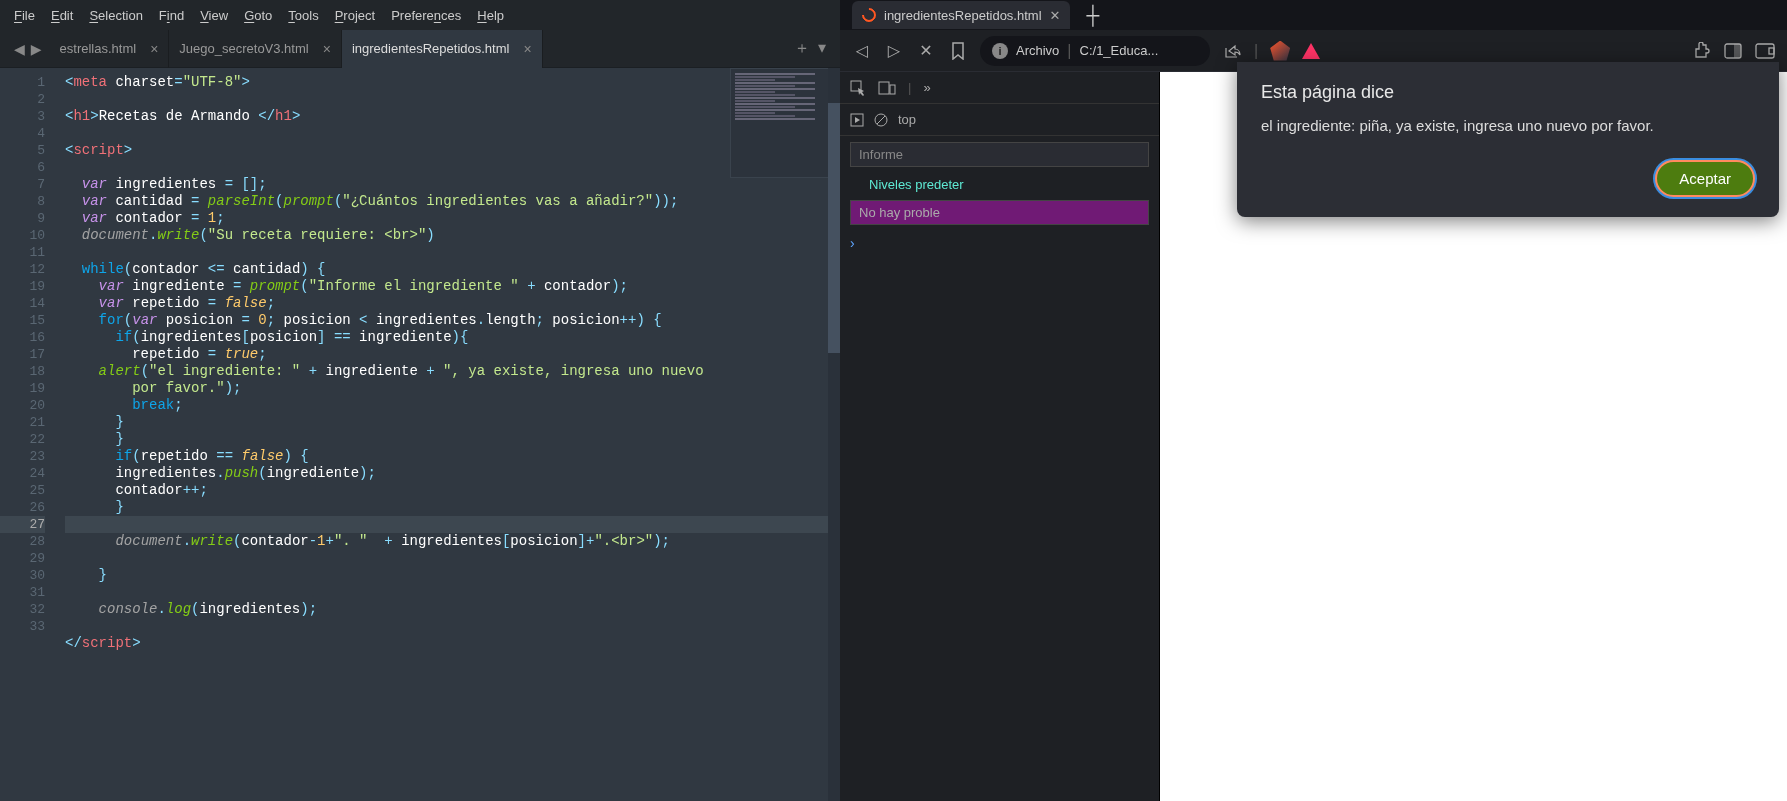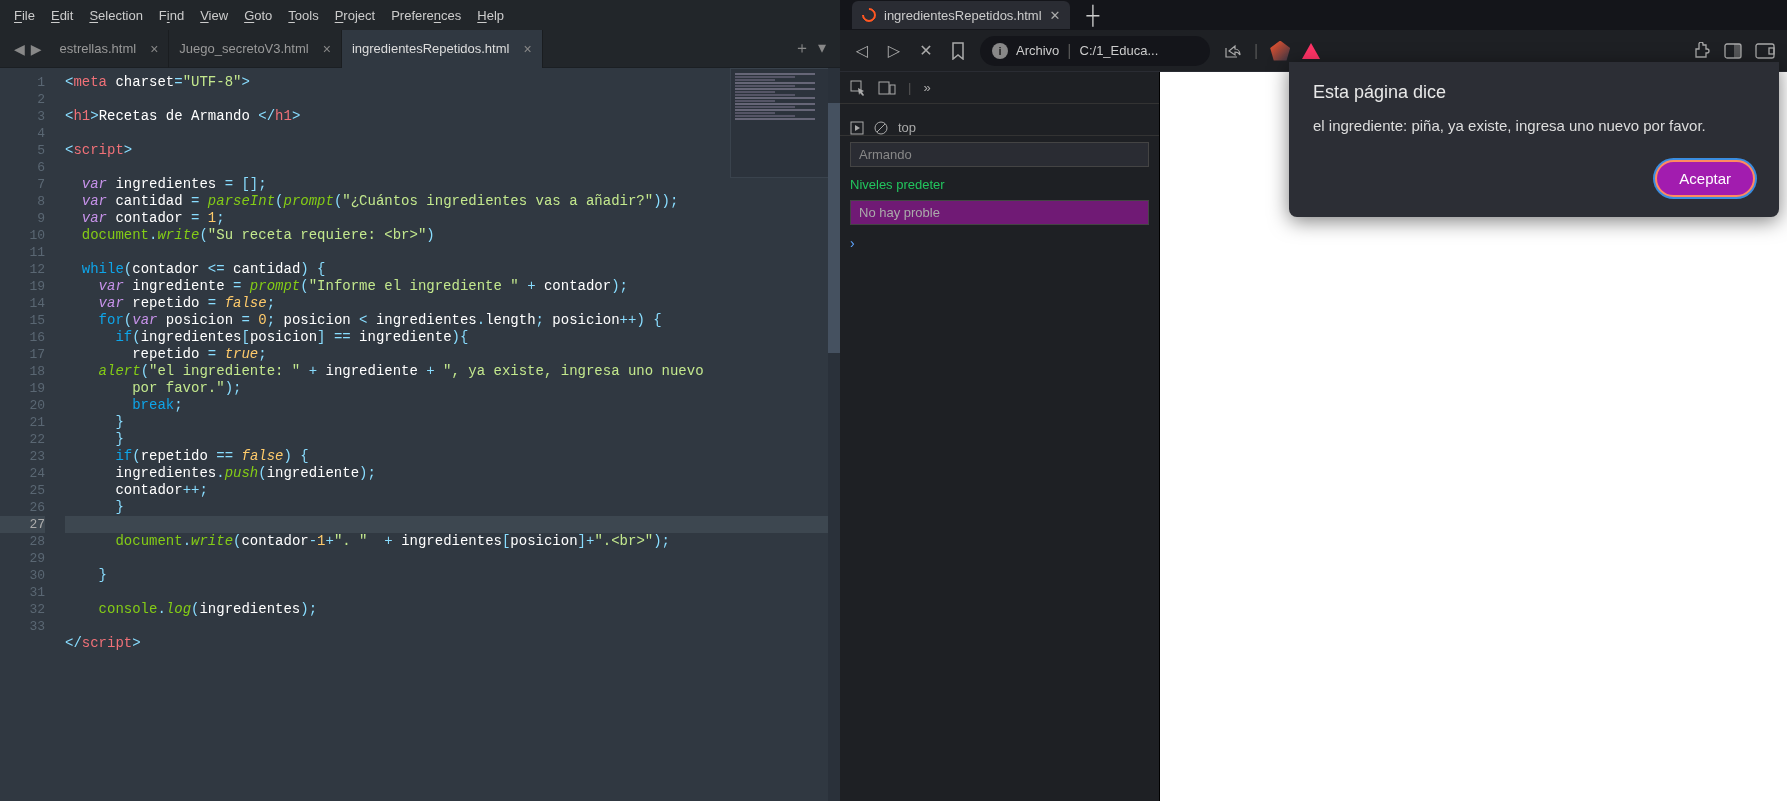--- a/index.html
+++ b/index.html
@@ -137,21 +137,21 @@
 .tag { color: #f07178; }
 .attr { color: #ffffff; margin-top: 43px; }
 .str { color: #c3e88d; }
 .kw { color: #c792ea; font-style: italic; }
 .kw2 { color: #0ea5e9; }
 .fn { color: #84cc16; font-style: italic; }
 .num { color: #ffcb6b; }
 .op { color: #89ddff; }
 .const { color: #ffcb6b; font-style: italic; }
 .ident { color: #ffffff; }
-.obj { color: #84cc16; }
+.obj { color: #a3a3a3; font-style: italic; }
 
 
 .browser-pane {
   flex: 1;
   height: 100%;
   background: #1e2024;
   display: flex;
   flex-direction: column;
   position: relative;
 }
@@ -233,36 +233,37 @@
   height: 32px;
   display: flex;
   align-items: center;
   padding: 0 10px;
   gap: 12px;
   border-bottom: 1px solid #333;
 }
 .dt-toolbar2 {
   height: 32px;
   display: flex;
-  align-items: flex-end;
+  align-items: center;
   padding: 0 10px;
   gap: 10px;
   border-bottom: 1px solid #333;
 }
 .dt-filter {
   margin: 6px 10px;
   background: #2a2c33;
   border: 1px solid #444;
   padding: 4px 8px;
   color: #888;
   font-size: 13px;
 }
 .dt-row {
   padding: 4px 10px;
-  color: #22c55e;
+  color: #5eead4;
+  margin-left: 19px;
 }
 .dt-prob {
   margin: 4px 10px;
   background: #701a75;
   border: 1px solid #444;
   padding: 4px 8px;
 }
 .dt-prompt {
   padding: 6px 10px;
   color: #5ea5ff;
@@ -271,41 +272,41 @@
 .page-content {
   flex: 1;
   background: #ffffff;
 }
 
 
 .dialog {
   position: absolute;
   top: 62px;
   right: 8px;
-  width: 490px;
+  width: 542px;
   background: #2c2e35;
   border-radius: 0 0 8px 8px;
   box-shadow: 0 4px 20px rgba(0,0,0,0.5);
   padding: 20px 24px;
   color: #e8e8e8;
   z-index: 100;
 }
 .dialog-title {
   font-size: 18px;
   font-weight: 500;
   margin-bottom: 14px;
 }
 .dialog-msg {
   font-size: 15px;
   margin-bottom: 26px;
   color: #ddd;
 }
 .dialog-btn {
   float: right;
-  background: #a21caf;
+  background: #4d7c0f;
   color: #fff;
   border: 2px solid #ff8a5f;
   padding: 8px 22px;
   border-radius: 20px;
   font-size: 15px;
   font-weight: 500;
   box-shadow: 0 0 0 2px #3a8de0;
 }
 .clearfix::after { content: ""; display: table; clear: both; }
 
@@ -492,21 +493,21 @@
             </svg>
         </span>
         <span>
           <svg width="14" height="14" viewBox="0 0 14 14">
               <circle cx="7" cy="7" r="6" fill="none" stroke="#aaa"></circle>
               <line x1="3" y1="11" x2="11" y2="3" stroke="#aaa"></line>
             </svg>
         </span>
         <span>top</span>
       </div>
-      <div class="dt-filter">Armando</div>
+      <div class="dt-filter">Informe</div>
       <div class="dt-row">Niveles predeter</div>
       <div class="dt-prob">No hay proble</div>
       <div class="dt-prompt">›</div>
     </div>
     <div class="page-content"></div>
   </div>
 
   <div class="dialog clearfix">
     <div class="dialog-title">Esta página dice</div>
     <div class="dialog-msg">el ingrediente: piña, ya existe, ingresa uno nuevo por favor.</div>

